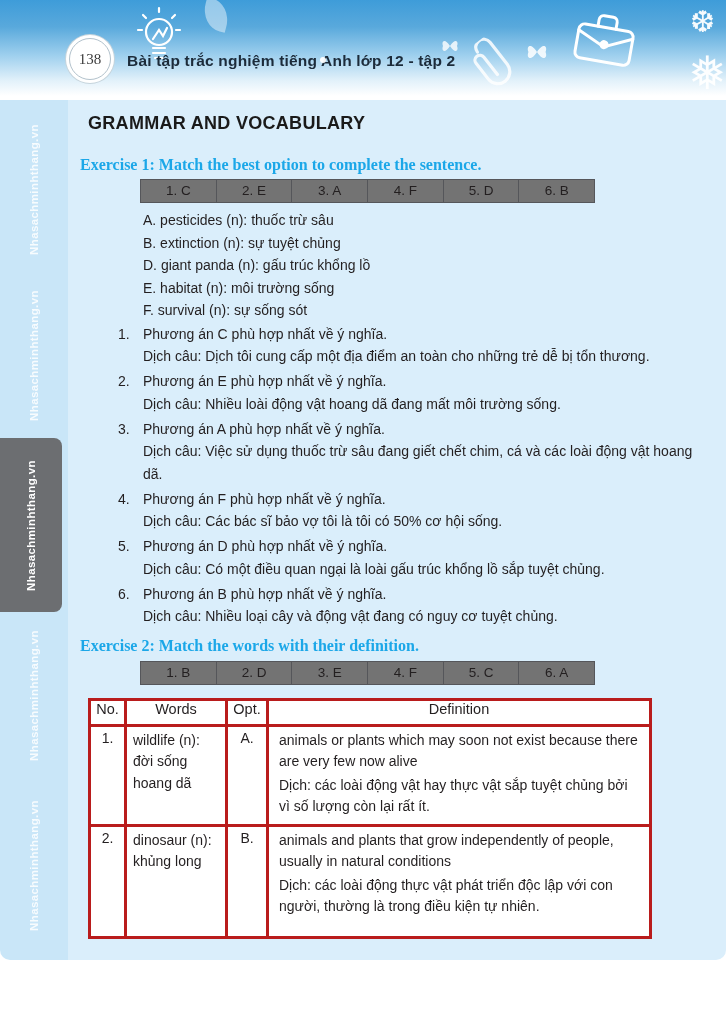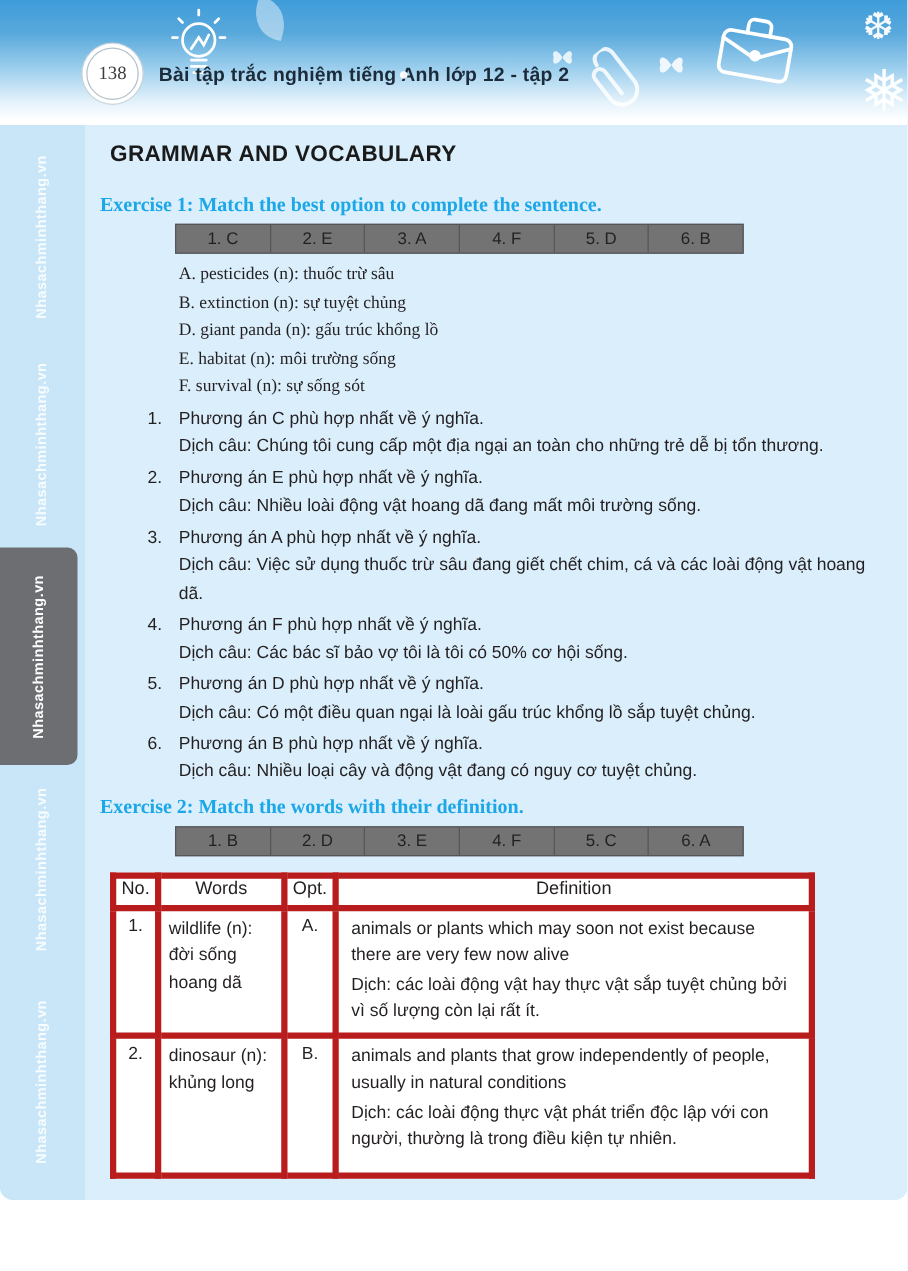--- a/index.html
+++ b/index.html
@@ -69,34 +69,34 @@
   .ans-table {
     margin:5px 0 0 72px; width:455px; display:flex;
     border:1.5px solid #55565a; background:#737373;
   }
   .ans-cell {
     flex:1; border-right:1px solid #55565a; text-align:center;
     font-size:13.5px; line-height:22px; color:#231f20;
   }
   .ans-cell:last-child { border-right:none; }
 
-  .vocab { margin:6px 0 0 75px;font-family:Liberation Serif, serif; }
+  .vocab { margin:6px 0 0 75px; }
   .vocab-line { font-size:14px; line-height:22.5px; }
 
   .items { margin:1px 0 0 50px; width:595px; }
   .item { display:flex; margin-bottom:2.5px; }
   .item-num { width:25px; flex:none; font-size:14px; line-height:22.5px; }
   .item-body { flex:1; max-width:570px; }
   .item-line { font-size:14px; line-height:22.5px; }
 
   .deftable {
     margin:13px 0 0 20px; width:564px; border-collapse:collapse; background:#ffffff;
     border:2px solid #414042; font-size:14px;
   }
-  .deftable th, .deftable td { border:5px solid #b91c1c; vertical-align:top; }
+  .deftable th, .deftable td { border:3px solid #b91c1c; vertical-align:top; }
   .deftable th { height:26px; font-weight:normal; text-align:center; font-size:14.5px; }
   .no-cell, .opt-cell { text-align:center; padding-top:3px; }
   .word-cell { padding:3px 6px; line-height:21.5px; }
   .def-cell { padding:3px 10px 6px 10px; line-height:21.5px; }
   .def-vi { margin-top:2px; }
   tr.row1 { height:94px; }
   tr.row2 { height:112px; }
 
   svg { display:block; }
 </style>
@@ -187,21 +187,21 @@
     <div class="vocab-line">D. giant panda (n): gấu trúc khổng lồ</div>
     <div class="vocab-line">E. habitat (n): môi trường sống</div>
     <div class="vocab-line">F. survival (n): sự sống sót</div>
   </div>
 
   <div class="items">
     <div class="item">
       <div class="item-num">1.</div>
       <div class="item-body">
         <div class="item-line">Phương án C phù hợp nhất về ý nghĩa.</div>
-        <div class="item-line">Dịch câu: Chúng tôi cung cấp một địa ngại an toàn cho những trẻ dễ bị tổn thương.</div>
+        <div class="item-line">Dịch câu: Dịch tôi cung cấp một địa điểm an toàn cho những trẻ dễ bị tổn thương.</div>
       </div>
     </div>
     <div class="item">
       <div class="item-num">2.</div>
       <div class="item-body">
         <div class="item-line">Phương án E phù hợp nhất về ý nghĩa.</div>
         <div class="item-line">Dịch câu: Nhiều loài động vật hoang dã đang mất môi trường sống.</div>
       </div>
     </div>
     <div class="item">

